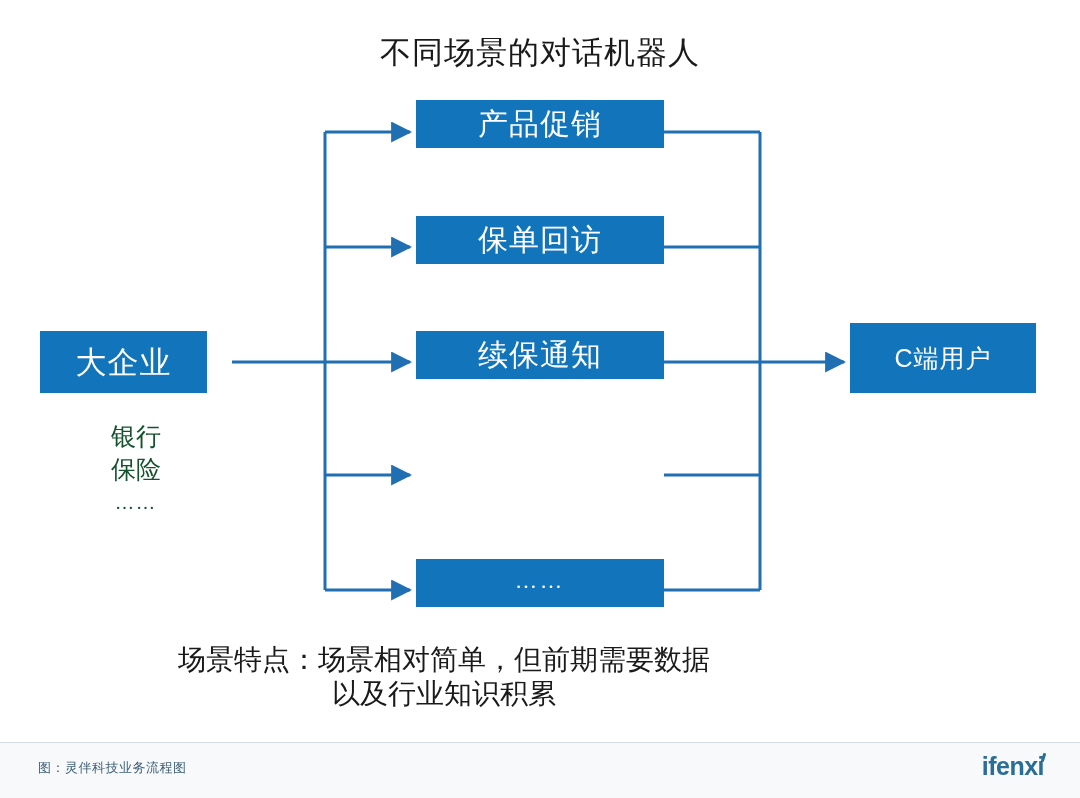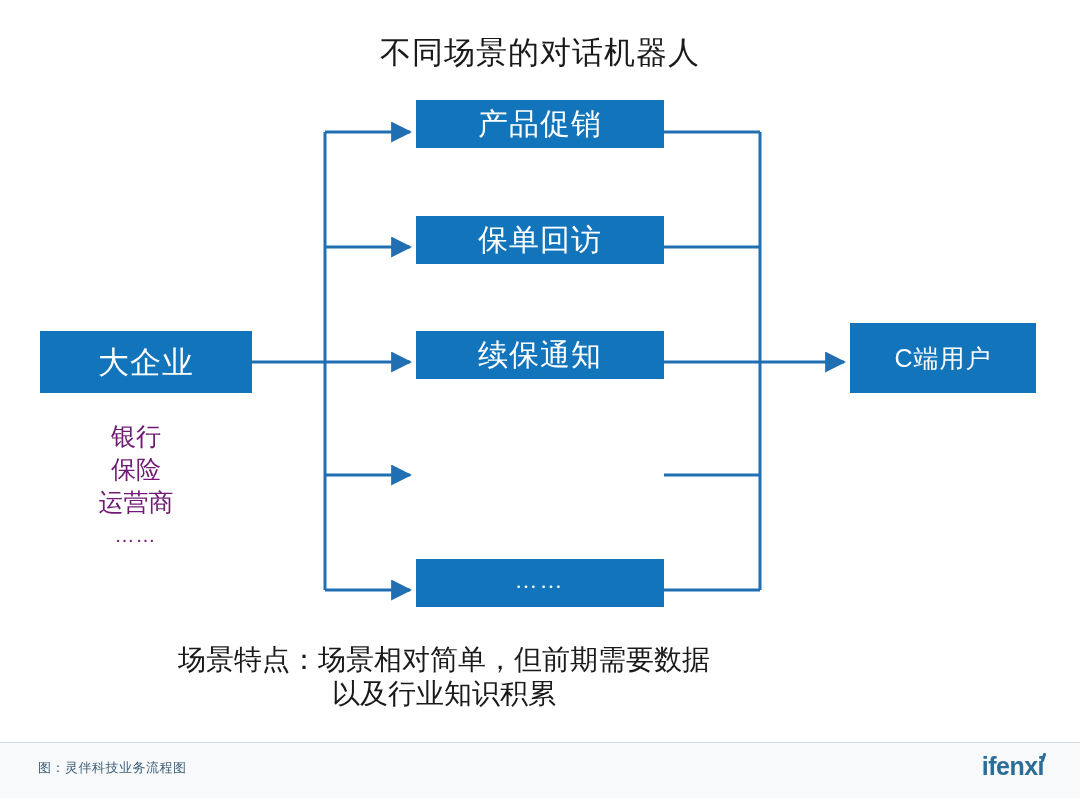--- a/index.html
+++ b/index.html
@@ -38,31 +38,31 @@
     line-height: 1;
   }
   .box.mid  { left: 416px; width: 248px; height: 48px; font-size: 30px; }
   .mid-1 { top: 100px; }
   .mid-2 { top: 216px; }
   .mid-3 { top: 331px; }
   .mid-4 { top: 444px; }
   .mid-5 { top: 559px; height: 61px; }
   .box.mid-5 .dots { font-size: 22px; letter-spacing: 3px; transform: translateY(-2px); }
 
-  .box.left-box  { left: 40px; top: 331px; width: 212px; height: 62px; font-size: 31px; }
+  .box.left-box  { left: 40px; top: 331px; width: 167px; height: 62px; font-size: 31px; }
   .box.right-box { left: 850px; top: 323px; width: 186px; height: 70px; font-size: 25px;
                    font-family: "Liberation Sans", "DejaVu Sans", sans-serif; }
 
   
   .sublabels {
     position: absolute;
     left: 40px; top: 420px; width: 192px;
     text-align: center;
     font-size: 25px;
-    color: #701a75;
+    color: #14532d;
     line-height: 1.32;
     font-family: "Liberation Serif", "DejaVu Serif", serif;
   }
   .sublabels .dots { display: block; font-size: 19px; letter-spacing: 2px; margin-top: 4px; }
 
   
   .caption {
     position: absolute;
     left: 0; top: 643px; width: 888px;
     text-align: center;
@@ -134,21 +134,20 @@
       <line x1="760" y1="362" x2="844" y2="362" marker-end="url(#arrow)"></line>
     </g>
   </svg>
 
   <div class="box left-box">
     <span>大企业</span>
   </div>
   <div class="sublabels">
     <div>银行</div>
     <div>保险</div>
-    <div>运营商</div>
     <span class="dots">……</span>
   </div>
 
   <div class="box mid mid-1">
     <span>产品促销</span>
   </div>
   <div class="box mid mid-2">
     <span>保单回访</span>
   </div>
   <div class="box mid mid-3">

